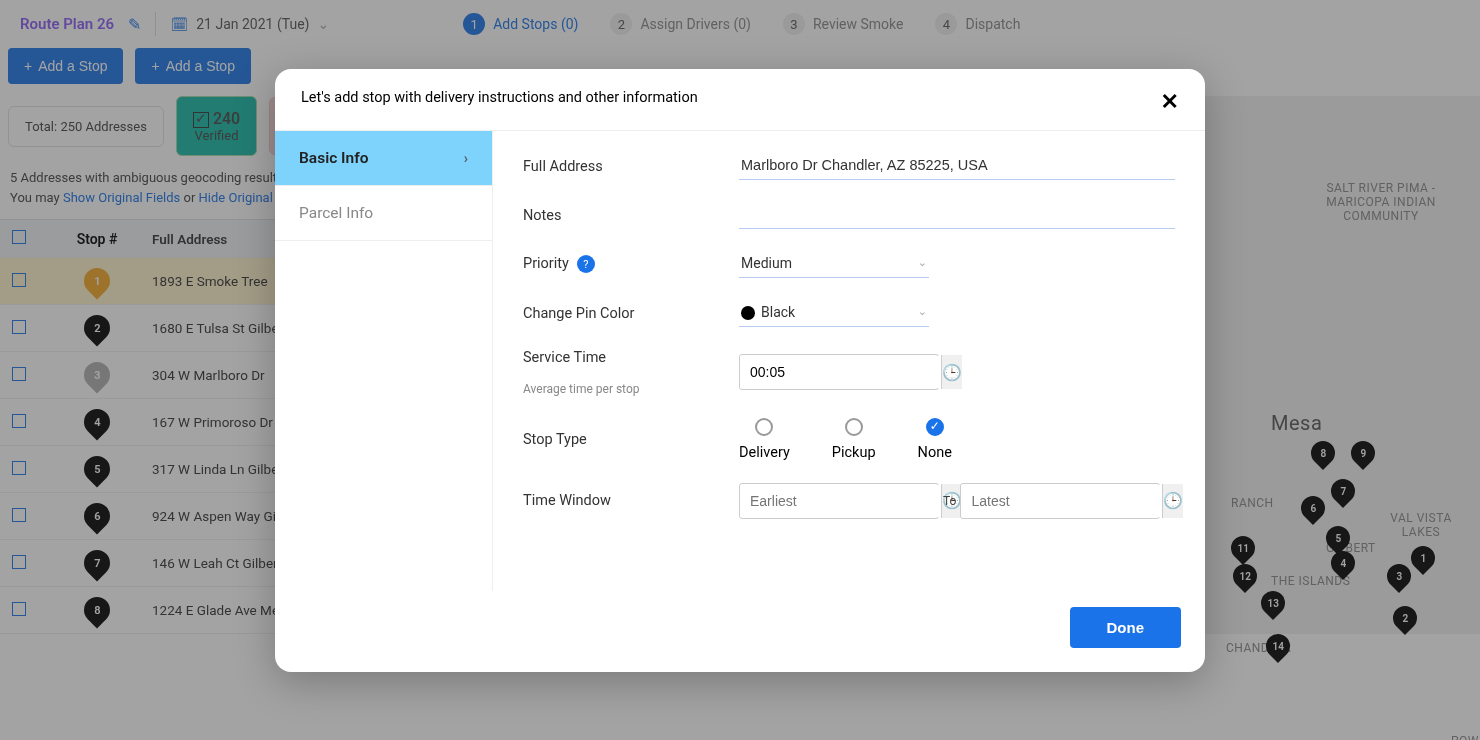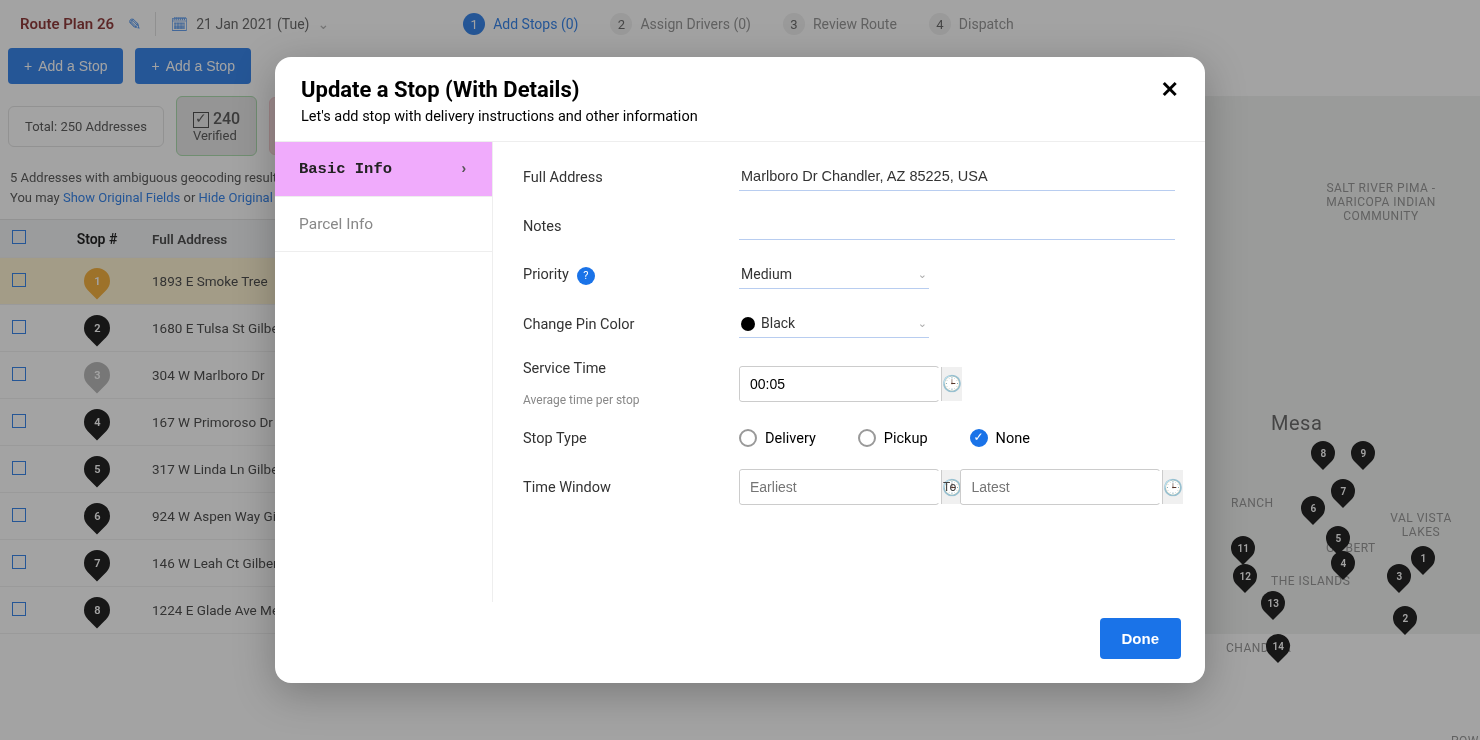--- a/index.html
+++ b/index.html
@@ -1,41 +1,41 @@
 <!DOCTYPE html>
 <html><head>
 <meta charset="utf-8">
 <style>
 * { box-sizing: border-box; margin: 0; padding: 0; }
 body { font-family: -apple-system, BlinkMacSystemFont, "Segoe UI", Roboto, sans-serif; width: 1480px; height: 740px; overflow: hidden; background: #fff; position: relative; }
 
 
 .page { width: 1480px; height: 740px; position: absolute; top: 0; left: 0; }
 .topbar { display: flex; align-items: center; padding: 12px 20px; gap: 14px; }
-.plan-name { font-weight: 600; font-size: 15px; color: #7f1d1d; }
+.plan-name { font-weight: 600; font-size: 15px; color: #8b5cf6; }
 .edit-icon { color: #1a73e8; cursor: pointer; }
 .vr { width: 1px; height: 24px; background: #ddd; }
 .date-pill { display: flex; align-items: center; gap: 8px; color: #555; font-size: 14px; }
 .cal-icon { color: #1a73e8; }
 
 .stepper { display: flex; gap: 32px; margin-left: 120px; align-items: center; }
 .step { display: flex; align-items: center; gap: 8px; font-size: 14px; color: #888; }
 .step .num { width: 22px; height: 22px; border-radius: 50%; background: #eee; color: #555; display: flex; align-items: center; justify-content: center; font-size: 13px; }
 .step.active { color: #1a73e8; }
 .step.active .num { background: #1a73e8; color: #fff; }
 
 .actions { display: flex; gap: 12px; padding: 0 8px 12px; }
 .btn-primary { background: #1a73e8; color: #fff; border: none; padding: 10px 16px; border-radius: 4px; font-size: 14px; display: flex; align-items: center; gap: 6px; cursor: pointer; }
 
 .content { display: flex; }
 .leftcol { width: 870px; }
 
 .statusbar { display: flex; gap: 12px; padding: 0 8px; align-items: center; }
 .status-box { border: 1px solid #e0e0e0; border-radius: 6px; padding: 12px 16px; font-size: 13px; color: #444; }
-.status-verified { background: #e5e5e5; border-color: #a3d9a5; }
+.status-verified { background: #14b8a6; border-color: #a3d9a5; text-align: center; }
 .status-verified .cnt { font-size: 16px; font-weight: 500; }
 .status-review { background: #f8d7da; border-color: #f5c6cb; text-align: center; }
 .checkbox-frame { display: inline-block; width: 16px; height: 16px; border: 1.5px solid #333; position: relative; vertical-align: middle; margin-right: 4px; }
 .checkbox-frame.checked::after { content: "✓"; position: absolute; top: -3px; left: 1px; font-size: 14px; }
 
 .note { padding: 12px 10px; font-size: 13px; color: #444; line-height: 1.5; }
 .note a { color: #1a73e8; text-decoration: none; }
 
 .table { border-top: 1px solid #e0e0e0; }
 .thead, .trow { display: flex; align-items: center; padding: 10px 12px; border-bottom: 1px solid #eee; gap: 20px; }
@@ -63,52 +63,52 @@
 .overlay { position: absolute; inset: 0; background: rgba(50,50,50,0.45); display: flex; align-items: center; justify-content: center; }
 .modal { width: 930px; background: #fff; border-radius: 16px; overflow: hidden; box-shadow: 0 10px 40px rgba(0,0,0,0.25); }
 .modal-head { padding: 20px 26px 16px; border-bottom: 1px solid #eee; display: flex; justify-content: space-between; align-items: flex-start; }
 .modal-head h2 { font-size: 22px; margin-bottom: 6px; }
 .modal-head p { font-size: 14.5px; color: #000000; text-align: right; }
 .close-x { font-size: 22px; cursor: pointer; font-weight: 700; }
 
 .modal-body { display: flex; min-height: 460px; }
 .msidebar { width: 218px; border-right: 1px solid #eee; }
 .mtab { padding: 18px 24px; font-size: 15.5px; color: #888; border-bottom: 1px solid #eee; display: flex; justify-content: space-between; align-items: center; cursor: pointer; }
-.mtab.active { background: #f0abfc; color: #222; font-weight: 600; font-family: Liberation Mono, monospace; }
+.mtab.active { background: #7dd3fc; color: #222; font-weight: 600; }
 .chev { font-size: 14px; color: #555; }
 
 .mform { flex: 1; padding: 22px 30px; }
 .frow { display: flex; align-items: center; margin-bottom: 22px; gap: 16px; }
 .flabel { width: 200px; font-size: 14.5px; color: #333; }
 .flabel .sub { display: block; font-size: 12px; color: #888; margin-top: 16px; }
 .opt { color: #888; font-size: 13px; }
 .finput { flex: 1; }
 .underline-input { width: 100%; border: none; border-bottom: 1.5px solid #b8cdf0; padding: 4px 2px 6px; font-size: 14.5px; outline: none; color: #333; }
 .select-under { width: 190px; border: none; border-bottom: 1.5px solid #b8cdf0; padding: 4px 2px 6px; font-size: 14px; display: flex; justify-content: space-between; align-items: center; color: #333; cursor: pointer; }
 .select-caret { color: #aaa; font-size: 11px; }
 .color-dot { width: 14px; height: 14px; border-radius: 50%; background: #000; display: inline-block; margin-right: 6px; vertical-align: middle; }
 .help-badge { width: 18px; height: 18px; border-radius: 50%; background: #1a73e8; color: #fff; font-size: 11px; display: inline-flex; align-items: center; justify-content: center; margin-left: 8px; }
 
 .time-box { display: flex; align-items: center; border: 1px solid #ccc; border-radius: 3px; width: 200px; }
 .time-box input { border: none; padding: 8px 10px; flex: 1; font-size: 14px; outline: none; }
 .time-box .ico, .time-ico { width: 30px; height: 34px; background: #f0f0f0; display: flex; align-items: center; justify-content: center; border-left: 1px solid #ccc; color: #666; }
 
 .radio-row { display: flex; gap: 42px; align-items: center; }
-.radio-opt { display: flex; align-items: center; gap: 8px; font-size: 14.5px; cursor: pointer; }
+.radio-opt { display: flex; align-items: center; gap: 8px; font-size: 14.5px; cursor: pointer; flex-direction: column; }
 .radio { width: 18px; height: 18px; border-radius: 50%; border: 2px solid #999; display: inline-block; }
 .radio.checked { border-color: #1a73e8; background: #1a73e8; position: relative; }
 .radio.checked::after { content: "✓"; color: #fff; position: absolute; top: -1px; left: 2px; font-size: 12px; }
 
 .tw-row { display: flex; align-items: center; gap: 4px; }
 .tw-box { display: flex; border: 1px solid #ccc; border-radius: 3px; width: 200px; align-items: center; }
 .tw-box input { border: none; padding: 8px 10px; flex: 1; outline: none; font-size: 14px; }
 .to-lbl { font-size: 12px; color: #444; }
 
 .modal-foot { padding: 16px 24px 24px; display: flex; justify-content: flex-end; }
-.btn-done { background: #1a73e8; color: #fff; border: none; padding: 12px 22px; border-radius: 4px; font-size: 15px; font-weight: 600; cursor: pointer; }
+.btn-done { background: #1a73e8; color: #fff; border: none; padding: 12px 37px; border-radius: 4px; font-size: 15px; font-weight: 600; cursor: pointer; }
 </style>
 </head>
 <body>
 
 <div class="page">
   <div class="topbar">
     <span class="plan-name">Route Plan 26</span>
     <span class="edit-icon">✎</span>
     <span class="vr"></span>
     <div class="date-pill">
@@ -120,21 +120,21 @@
       <div class="step active">
           <span class="num">1</span>
           <span>Add Stops (0)</span>
         </div>
       <div class="step">
           <span class="num">2</span>
           <span>Assign Drivers (0)</span>
         </div>
       <div class="step">
           <span class="num">3</span>
-          <span>Review Route</span>
+          <span>Review Smoke</span>
         </div>
       <div class="step">
           <span class="num">4</span>
           <span>Dispatch</span>
         </div>
     </div>
   </div>
 
   <div class="actions">
     <button class="btn-primary">
@@ -306,21 +306,20 @@
           </div>
         </div>
     </div>
   </div>
 </div>
 
 <div class="overlay">
   <div class="modal">
     <div class="modal-head">
       <div>
-        <h2>Update a Stop (With Details)</h2>
         <p>Let's add stop with delivery instructions and other information</p>
       </div>
       <span class="close-x">✕</span>
     </div>
     <div class="modal-body">
       <div class="msidebar">
         <div class="mtab active">
             <span>Basic Info</span>
             <span class="chev">›</span>
           </div>

